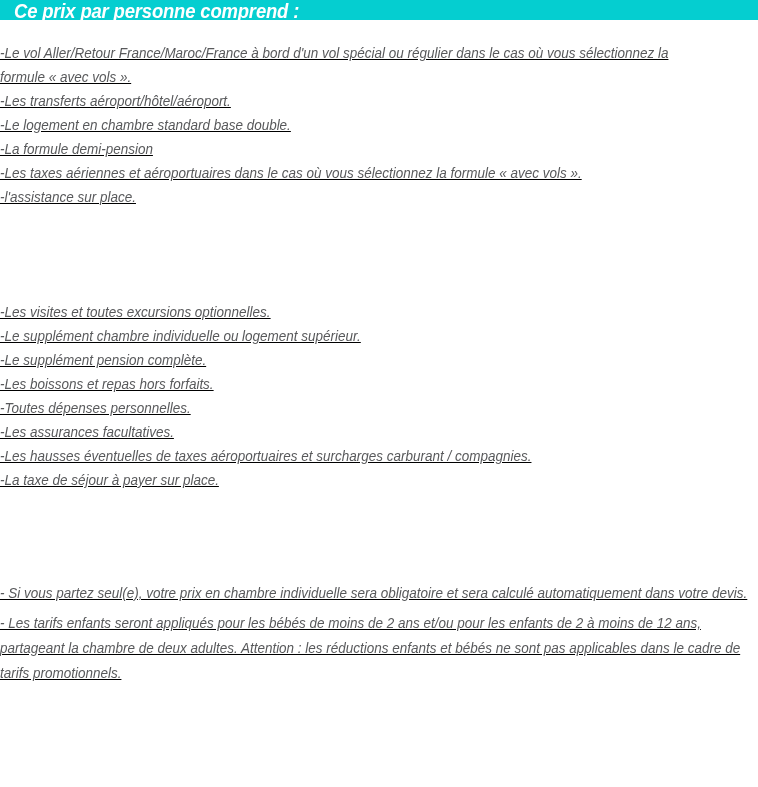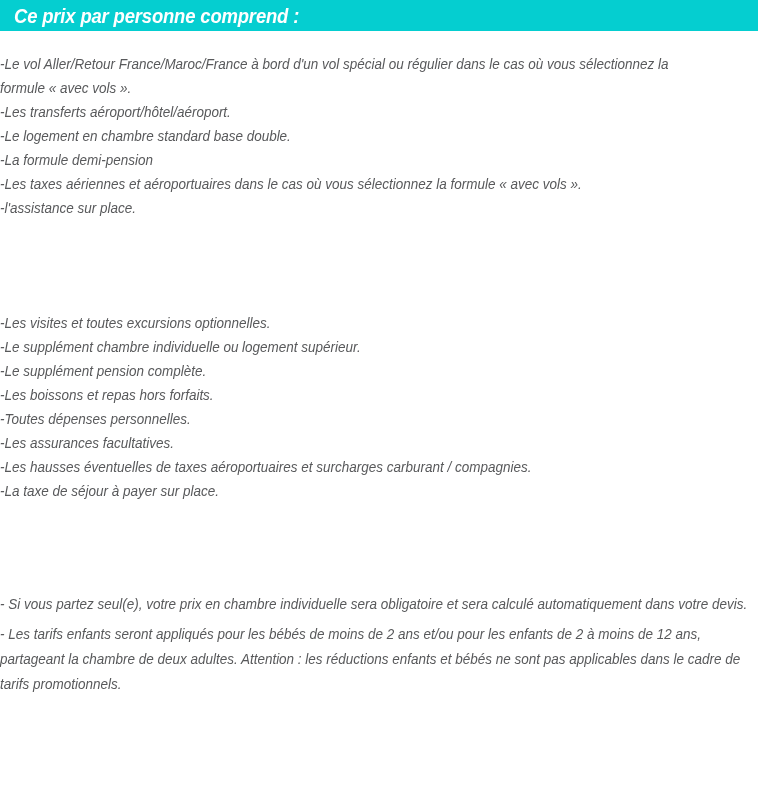--- a/index.html
+++ b/index.html
@@ -18,42 +18,42 @@
     width: 758px;
     height: 787px;
     position: relative;
     background: #ffffff;
   }
 
   
   .section-bar {
     background: #05ced0;
     color: #ffffff;
-    height: 31px;
+    height: 20px;
     display: flex;
-    align-items: center;
     padding-left: 14px;
     box-sizing: border-box;
   }
   .section-bar .bar-title {
     font-family: "Liberation Sans", "DejaVu Sans", sans-serif;
     font-style: italic;
     font-weight: bold;
     font-size: 21px;
     line-height: 1;
     letter-spacing: -0.2px;
     transform: scaleX(0.88);
     transform-origin: left center;
     white-space: nowrap;
   }
 
   
   .section-body {
     padding: 0;
     box-sizing: border-box;
+    text-decoration: underline;
   }
   .line {
     font-family: "Liberation Sans", "DejaVu Sans", sans-serif;
     font-style: italic;
     font-size: 14.5px;
     color: #58595b;
     line-height: 24px;
     transform: scaleX(0.93);
     transform-origin: left top;
     width: 814px;           

